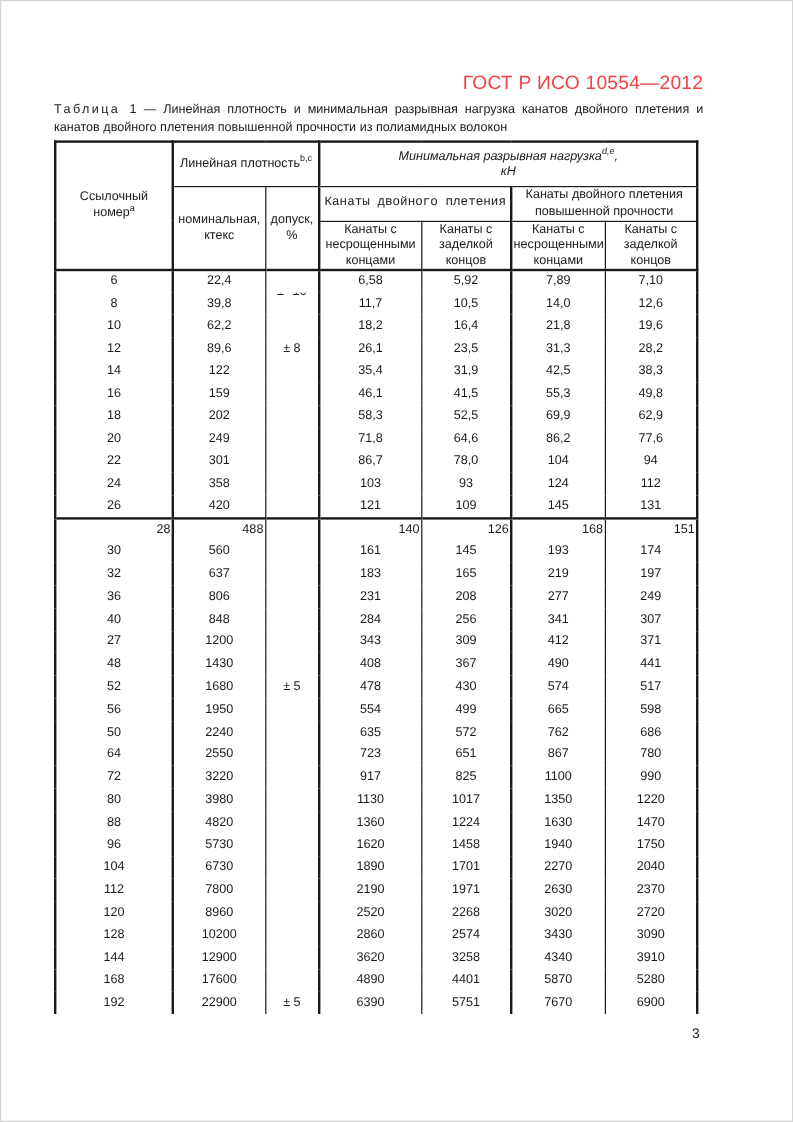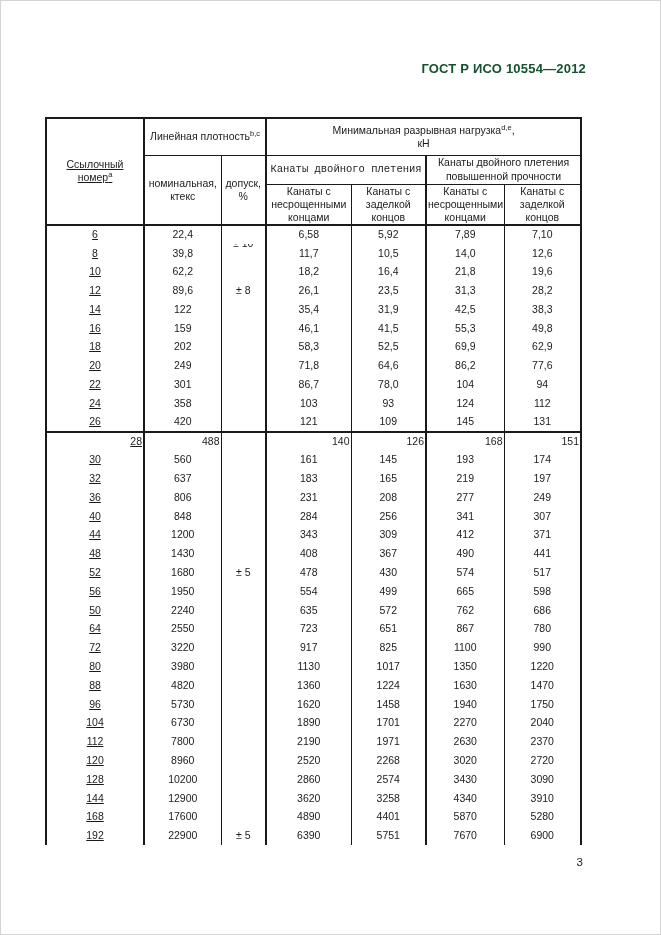--- a/index.html
+++ b/index.html
@@ -4,65 +4,66 @@
 <style>
   * { margin:0; padding:0; box-sizing:border-box; }
   html,body { background:#ffffff; }
   body { font-family:"Liberation Sans","DejaVu Sans",sans-serif; color:#1c1c1c; }
   .page {
     position:relative; width:661px; height:935px; background:#ffffff;
     box-shadow: inset 0 0 0 1px #d4d4d4; overflow:hidden;
   }
   .doc-number {
     position:absolute; top:61px; right:75px;
-    font-size:13px; font-weight:bold; letter-spacing:0.2px; color:#14532d;
+    font-size:16px; font-weight:normal; letter-spacing:0.2px; color:#ef4444;
   }
   .caption {
     position:absolute; left:45px; top:84px; width:541px;
     font-size:10.5px; line-height:1.4; text-align:justify; color:#1c1c1c;
   }
   .caption-label { letter-spacing:2px; margin-right:4px; }
   .gost-table {
     position:absolute; left:45px; top:117px; width:537px;
     border-collapse:collapse; table-layout:fixed;
   }
   .gost-table th, .gost-table td {
     padding:0 1px; font-weight:normal; text-align:center; vertical-align:middle;
     font-size:10.5px; line-height:1.25; color:#1b1b1b; overflow:hidden;
   }
   
-  .c1 { border-left:2px solid #1a1a1a; border-right:2px solid #1a1a1a;text-decoration:underline; }
+  .c1 { border-left:2px solid #1a1a1a; border-right:2px solid #1a1a1a; }
   .c2 { border-right:1px solid #1a1a1a;margin-top:24px; }
   .c3 { border-right:2px solid #1a1a1a;margin-top:13px; }
   .c4 { border-right:1px solid #1a1a1a; }
   .c5 { border-right:2px solid #1a1a1a; }
   .c6 { border-right:1px solid #1a1a1a; }
   .c7 { border-right:2px solid #1a1a1a; }
   thead tr:first-child th { border-top:2px solid #1a1a1a; }
   .ba { border-bottom:1px solid #1a1a1a; }   
   .bb { border-bottom:1px solid #1a1a1a; }   
   .hb { border-bottom:2px solid #1a1a1a; }   
   tr.band-a { height:37px; }
   tr.band-b { height:29px; }
   tr.band-c { height:39px; }
   tr.data-row { height:18.8px; }
   tr.section-start td { border-top:2px solid #1a1a1a;text-align:right; }
   .th-db { text-align:left; padding-left:3px;font-family:Liberation Mono, monospace; }
-  .th-load { line-height:1.45; }
+  .th-load { line-height:1.45;font-style:italic; }
   sup { font-size:7.5px; line-height:0; vertical-align:super; }
-  td.tol-raised .tv { position:relative; top:-9.5px; display:inline-block; }
+  td.tol-raised .tv { position:relative; top:-9.5px; display:inline-block;font-family:Liberation Mono, monospace; }
   .page-number { position:absolute; top:856px; right:78px; font-size:11.5px; color:#1b1b1b; }
 </style>
 </head>
 <body>
 
 <div class="page">
 
   <div class="doc-number">ГОСТ Р ИСО 10554—2012</div>
 
+  <p class="caption"><span class="caption-label">Таблица 1</span><span>— Линейная плотность и минимальная разрывная нагрузка канатов двойного плетения и канатов двойного плетения повышенной прочности из полиамидных волокон</span></p>
 
   <table class="gost-table">
     <colgroup>
       <col style="width:98px">
         <col style="width:77px">
         <col style="width:45px">
       <col style="width:85px">
         <col style="width:75px">
         <col style="width:78px">
         <col style="width:77px">
@@ -225,21 +226,21 @@
         <tr class="data-row">
           <td class="c1">40</td>
           <td class="c2">848</td>
           <td class="c3"></td>
           <td class="c4">284</td>
           <td class="c5">256</td>
           <td class="c6">341</td>
           <td class="c7">307</td>
         </tr>
         <tr class="data-row">
-          <td class="c1">44</td>
+          <td class="c1">27</td>
           <td class="c2">1200</td>
           <td class="c3"></td>
           <td class="c4">343</td>
           <td class="c5">309</td>
           <td class="c6">412</td>
           <td class="c7">371</td>
         </tr>
         <tr class="data-row">
           <td class="c1">48</td>
           <td class="c2">1430</td>

